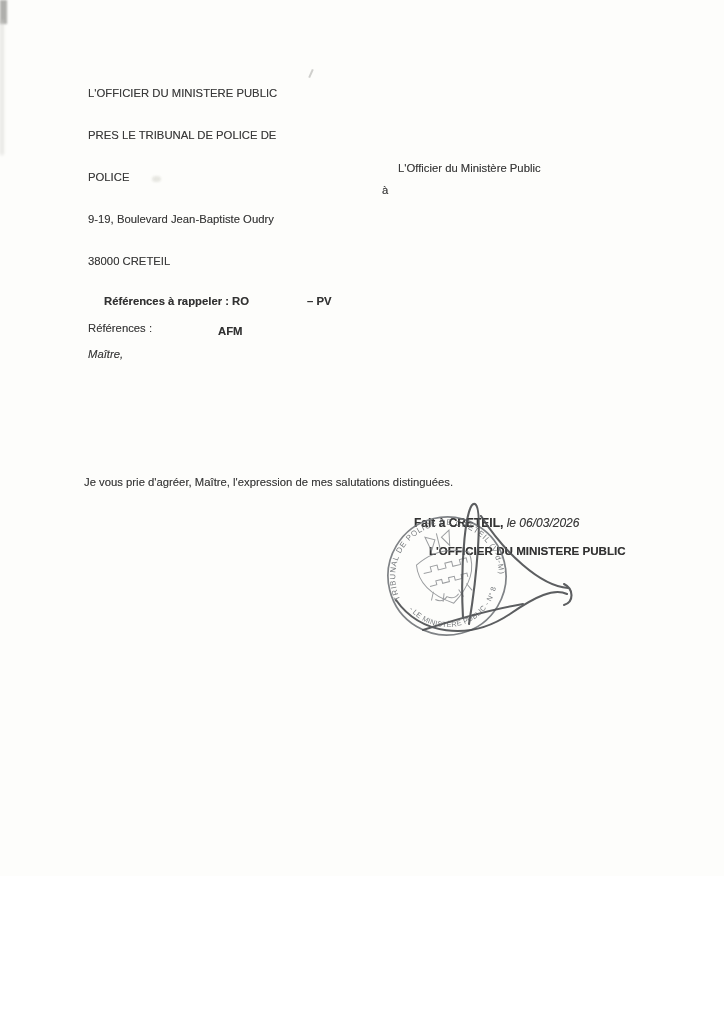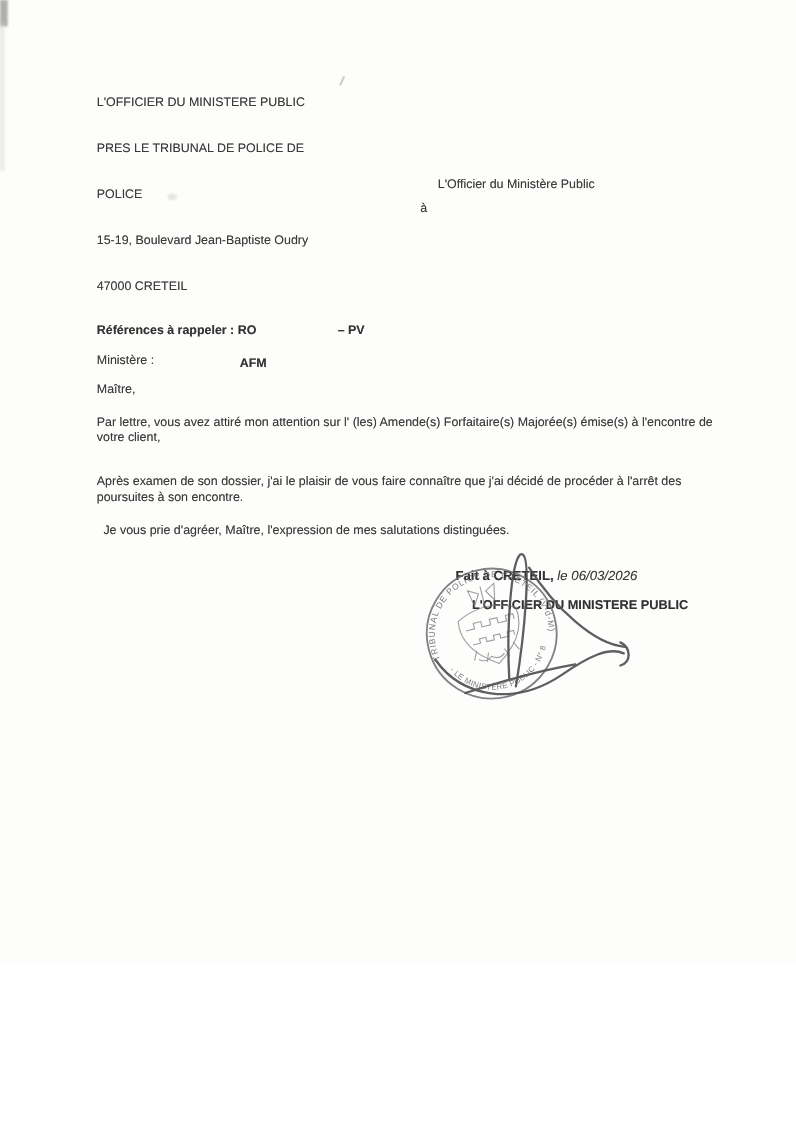--- a/index.html
+++ b/index.html
@@ -35,36 +35,34 @@
   <div class="artifact" style="left:0;top:20px;width:4px;height:135px;background:#cfcfca;opacity:.45;filter:blur(1.5px);"></div>
   <div class="artifact" style="left:310px;top:69px;width:2px;height:9px;background:#aaaaa5;opacity:.55;transform:rotate(24deg);"></div>
   <div class="artifact" style="left:152px;top:176px;width:9px;height:6px;background:#e6e6e0;border-radius:50%;filter:blur(1px);"></div>
   <div class="artifact" style="left:128px;top:193px;width:6px;height:5px;background:#ececе6;border-radius:50%;filter:blur(1px);"></div>
   <div class="artifact" style="left:138px;top:1021px;width:586px;height:2px;background:#d8d6cf;"></div>
 
   <div class="t addr" style="left:88px;top:58px;">
     <div>L'OFFICIER DU MINISTERE PUBLIC</div>
     <div>PRES LE TRIBUNAL DE POLICE DE</div>
     <div>POLICE</div>
-    <div>15-19, Boulevard Jean-Baptiste Oudry</div>
-    <div>47000 CRETEIL</div>
+    <div>9-19, Boulevard Jean-Baptiste Oudry</div>
+    <div>38000 CRETEIL</div>
   </div>
 
   <div class="t" style="left:382px;top:161px;padding-left:16px;">L'Officier du Ministère Public</div>
   <div class="t" style="left:382px;top:183px;">à</div>
 
-  <div class="t b" style="left:88px;top:294px;">Références à rappeler : RO</div>
+  <div class="t b" style="left:104px;top:294px;">Références à rappeler : RO</div>
   <div class="t b" style="left:307px;top:294px;">– PV</div>
   <div class="t b" style="left:218px;top:308px;margin-top:16px;">AFM</div>
-  <div class="t" style="left:88px;top:321px;">Ministère :</div>
+  <div class="t" style="left:88px;top:321px;">Références :</div>
 
-  <div class="t" style="left:88px;top:347px;">Maître,</div>
-  <div class="t wrap" style="left:88px;top:377px;">Par lettre, vous avez attiré mon attention sur l' (les) Amende(s) Forfaitaire(s) Majorée(s) émise(s) à l'encontre de votre client,</div>
-  <div class="t wrap" style="left:88px;top:431px;">Après examen de son dossier, j'ai le plaisir de vous faire connaître que j'ai décidé de procéder à l'arrêt des poursuites à son encontre.</div>
-  <div class="t wrap" style="left:94px;top:475px;">Je vous prie d'agréer, Maître, l'expression de mes salutations distinguées.</div>
+  <div class="t" style="left:88px;top:347px;font-style:italic;">Maître,</div>
+  <div class="t wrap" style="left:84px;top:475px;">Je vous prie d'agréer, Maître, l'expression de mes salutations distinguées.</div>
 
   <div class="t" style="left:414px;top:516px;font-size:12px;"><span class="b">Fait à CRETEIL,</span><span class="i"> le 06/03/2026</span></div>
   <div class="t b" style="left:429px;top:544px;font-size:11.6px;">L'OFFICIER DU MINISTERE PUBLIC</div>
 
   <svg class="sig-svg" viewBox="0 0 230 210">
     <g transform="rotate(-14 79 84)" opacity="0.88">
       <circle cx="79" cy="84" r="59" fill="none" stroke="#6e7276" stroke-width="1.7"></circle>
       <path id="arcTop" d="M 32,107 A 52,52 0 1 1 126,107" fill="none"></path>
       <path id="arcBot" d="M 30,95 A 50,50 0 0 0 128,95" fill="none"></path>
       <text class="stamp-arc" font-size="7.8" letter-spacing="0.7">

